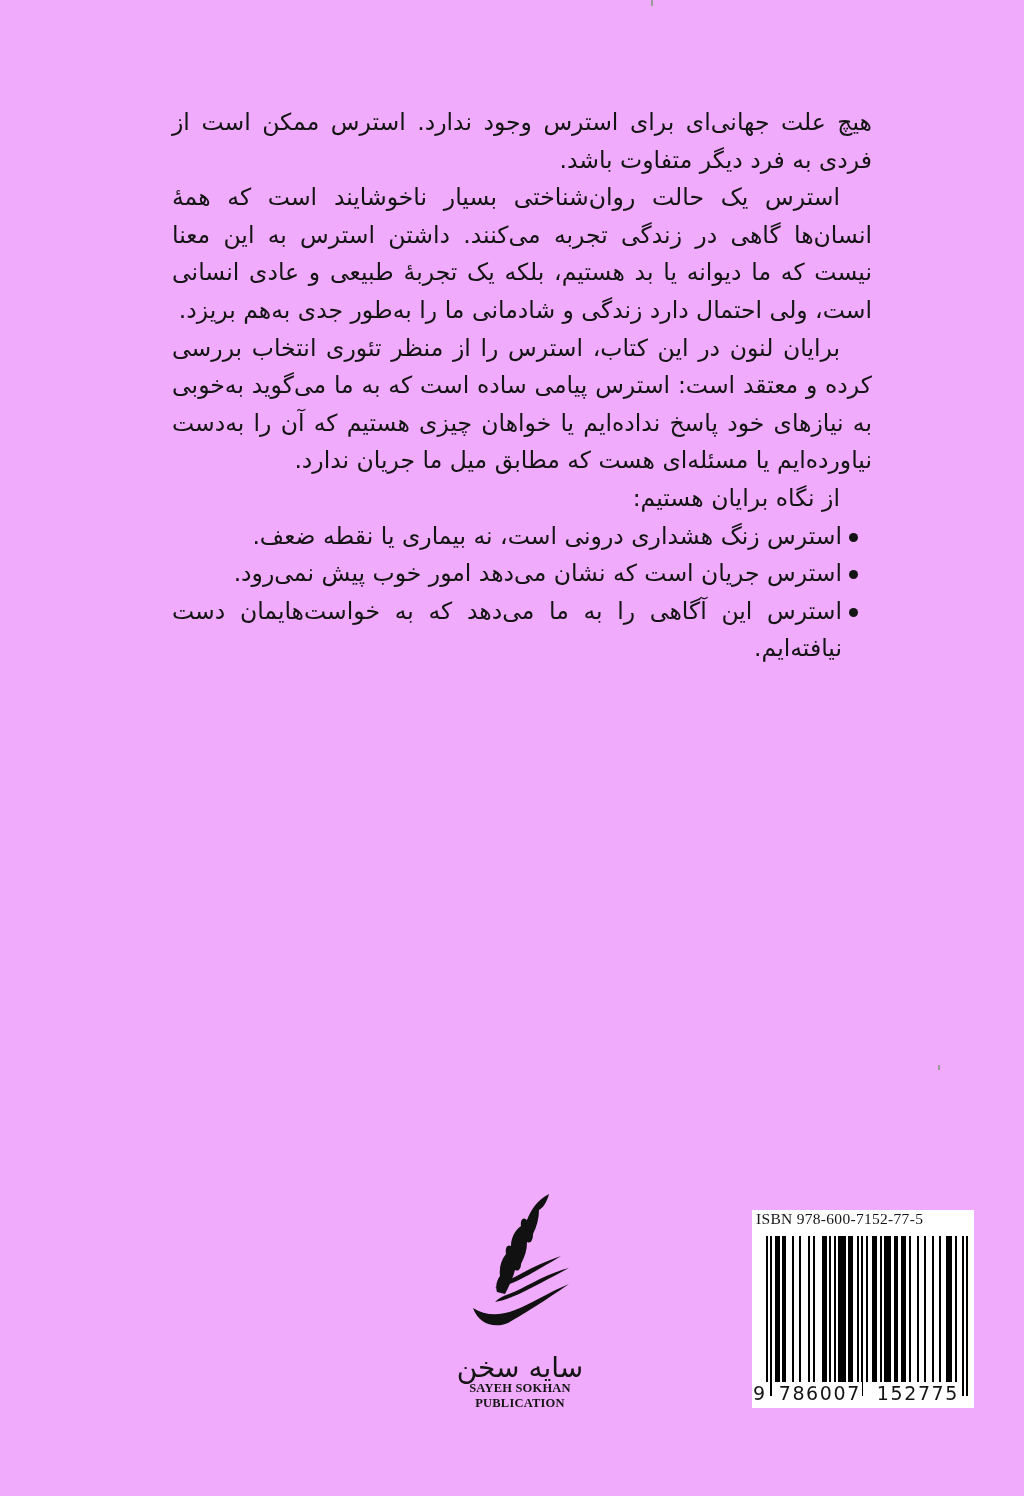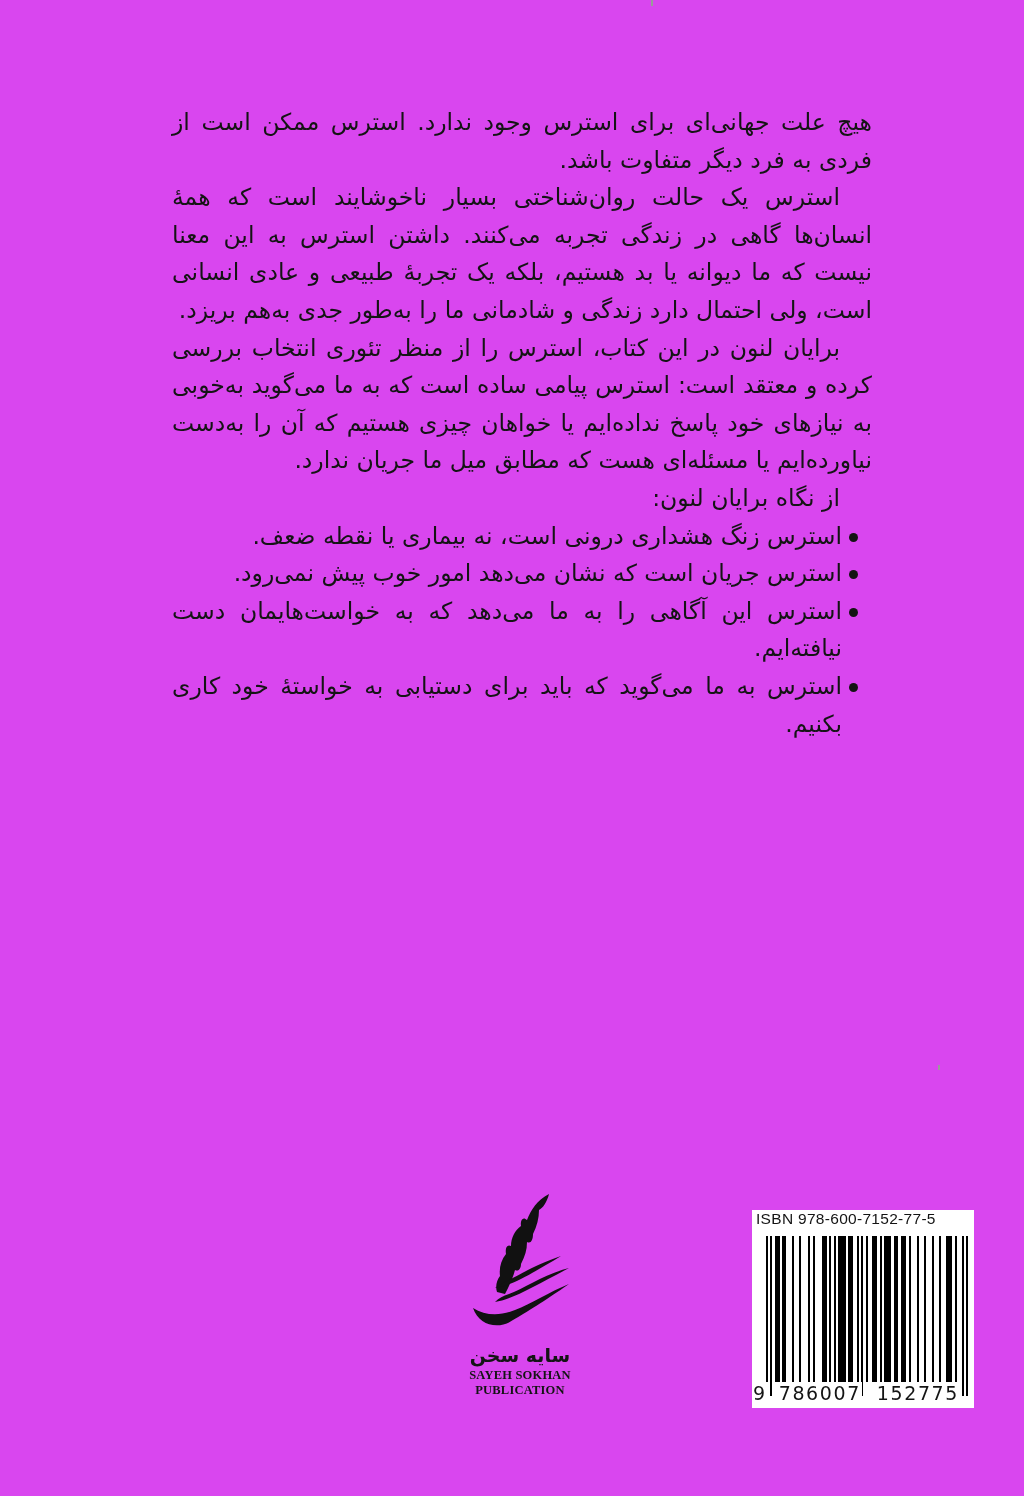--- a/index.html
+++ b/index.html
@@ -11,21 +11,21 @@
       width: 1024px;
       height: 1496px;
       position: relative;
       overflow: hidden;
       font-family: "DejaVu Sans", sans-serif;
       color: #141414;
     }
     .page {
       position: absolute;
       inset: 0;
-      background: #d946ef;
+      background: #f0abfc;
     }
     .text-block {
       position: absolute;
       left: 172px;
       top: 104px;
       width: 700px;
       direction: rtl;
       text-align: justify;
       text-align-last: right;
       font-size: 23.5px;
@@ -58,45 +58,45 @@
       position: absolute;
       left: 440px;
       top: 1190px;
       width: 160px;
       height: 220px;
       text-align: center;
     }
     .logo svg { display: block; margin: 0 auto; }
     .logo .fa-name {
       direction: rtl;
-      font-size: 19px;
-      font-weight: bold;
+      font-size: 28px;
+      font-weight: normal;
       line-height: 26px;
-      margin-top: 2px;
+      margin-top: 15px;
       font-family: "DejaVu Sans", sans-serif;
     }
     .logo .en-name {
       font-family: Liberation Serif, serif;
       font-weight: bold;
       font-size: 12.5px;
       line-height: 15px;
       letter-spacing: 0.2px;
     }
 
     
     .barcode {
       position: absolute;
       left: 752px;
       top: 1210px;
       width: 222px;
       height: 198px;
       background: #ffffff;
     }
     .barcode .isbn-text {
-      font-family: Liberation Sans, sans-serif;
+      font-family: Liberation Serif, serif;
       font-size: 15.5px;
       letter-spacing: 0.3px;
       position: absolute;
       left: 4px;
       top: 0;
       white-space: nowrap;
     }
     .barcode .bars {
       position: absolute;
       left: 14px;
@@ -128,26 +128,25 @@
 
 <div class="page">
 
   <span class="speck" style="left:651px;top:0px;"></span>
   <span class="speck" style="left:938px;top:1065px;height:5px;"></span>
 
   <div class="text-block">
     <p class="para">هیچ علت جهانی‌ای برای استرس وجود ندارد. استرس ممکن است از فردی به فرد دیگر متفاوت باشد.</p>
     <p class="para lead">استرس یک حالت روان‌شناختی بسیار ناخوشایند است که همهٔ انسان‌ها گاهی در زندگی تجربه می‌کنند. داشتن استرس به این معنا نیست که ما دیوانه یا بد هستیم، بلکه یک تجربهٔ طبیعی و عادی انسانی است، ولی احتمال دارد زندگی و شادمانی ما را به‌طور جدی به‌هم بریزد.</p>
     <p class="para lead">برایان لنون در این کتاب، استرس را از منظر تئوری انتخاب بررسی کرده و معتقد است: استرس پیامی ساده است که به ما می‌گوید به‌خوبی به نیازهای خود پاسخ نداده‌ایم یا خواهان چیزی هستیم که آن را به‌دست نیاورده‌ایم یا مسئله‌ای هست که مطابق میل ما جریان ندارد.</p>
-    <p class="para lead">از نگاه برایان لنون:</p>
+    <p class="para lead">از نگاه برایان هستیم:</p>
     <ul class="bullets">
       <li><span class="bullet"></span><span>استرس زنگ هشداری درونی است، نه بیماری یا نقطه ضعف.</span></li>
       <li><span class="bullet"></span><span>استرس جریان است که نشان می‌دهد امور خوب پیش نمی‌رود.</span></li>
       <li><span class="bullet"></span><span>استرس این آگاهی را به ما می‌دهد که به خواست‌هایمان دست نیافته‌ایم.</span></li>
-      <li><span class="bullet"></span><span>استرس به ما می‌گوید که باید برای دستیابی به خواستهٔ خود کاری بکنیم.</span></li>
     </ul>
   </div>
 
   <div class="logo">
     <svg width="110" height="150" viewBox="0 0 110 150">
 
       <path d="M84 4 C72 10 66 20 62 30 C58 26 55 30 56 36 C50 40 46 48 46 56 C42 54 40 58 41 64 C36 70 34 78 35 86 C32 90 30 96 32 102 L40 104 C44 96 48 88 50 80 C54 82 56 78 56 74 C60 66 62 60 62 52 C66 54 68 50 68 44 C72 36 74 28 74 20 C78 18 82 12 84 4 Z" fill="#111"></path>
 
       <path d="M8 118 C14 136 34 140 48 130 C62 122 78 112 104 94 C84 102 66 114 50 120 C36 126 20 126 8 118 Z" fill="#111"></path>
       <path d="M30 112 C46 110 70 96 104 78 C80 84 60 98 44 104 C38 106 34 108 30 112 Z" fill="#111"></path>

